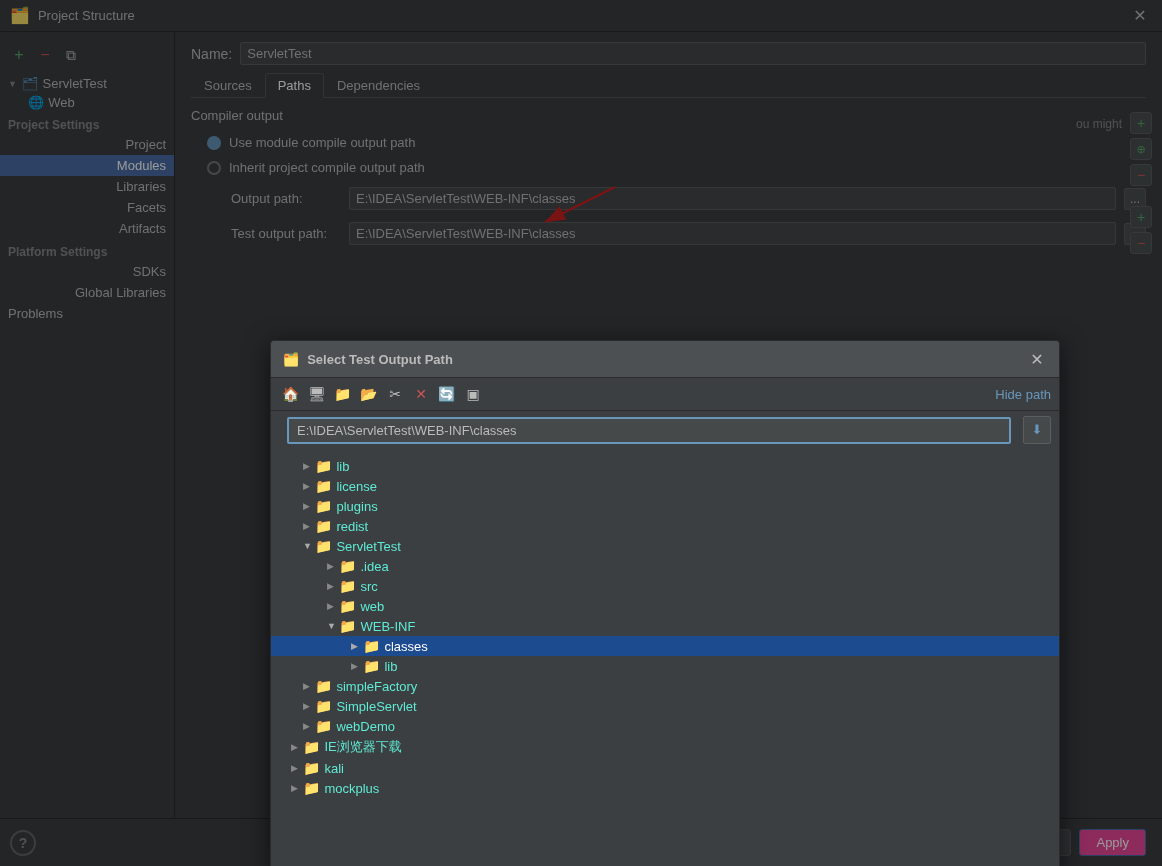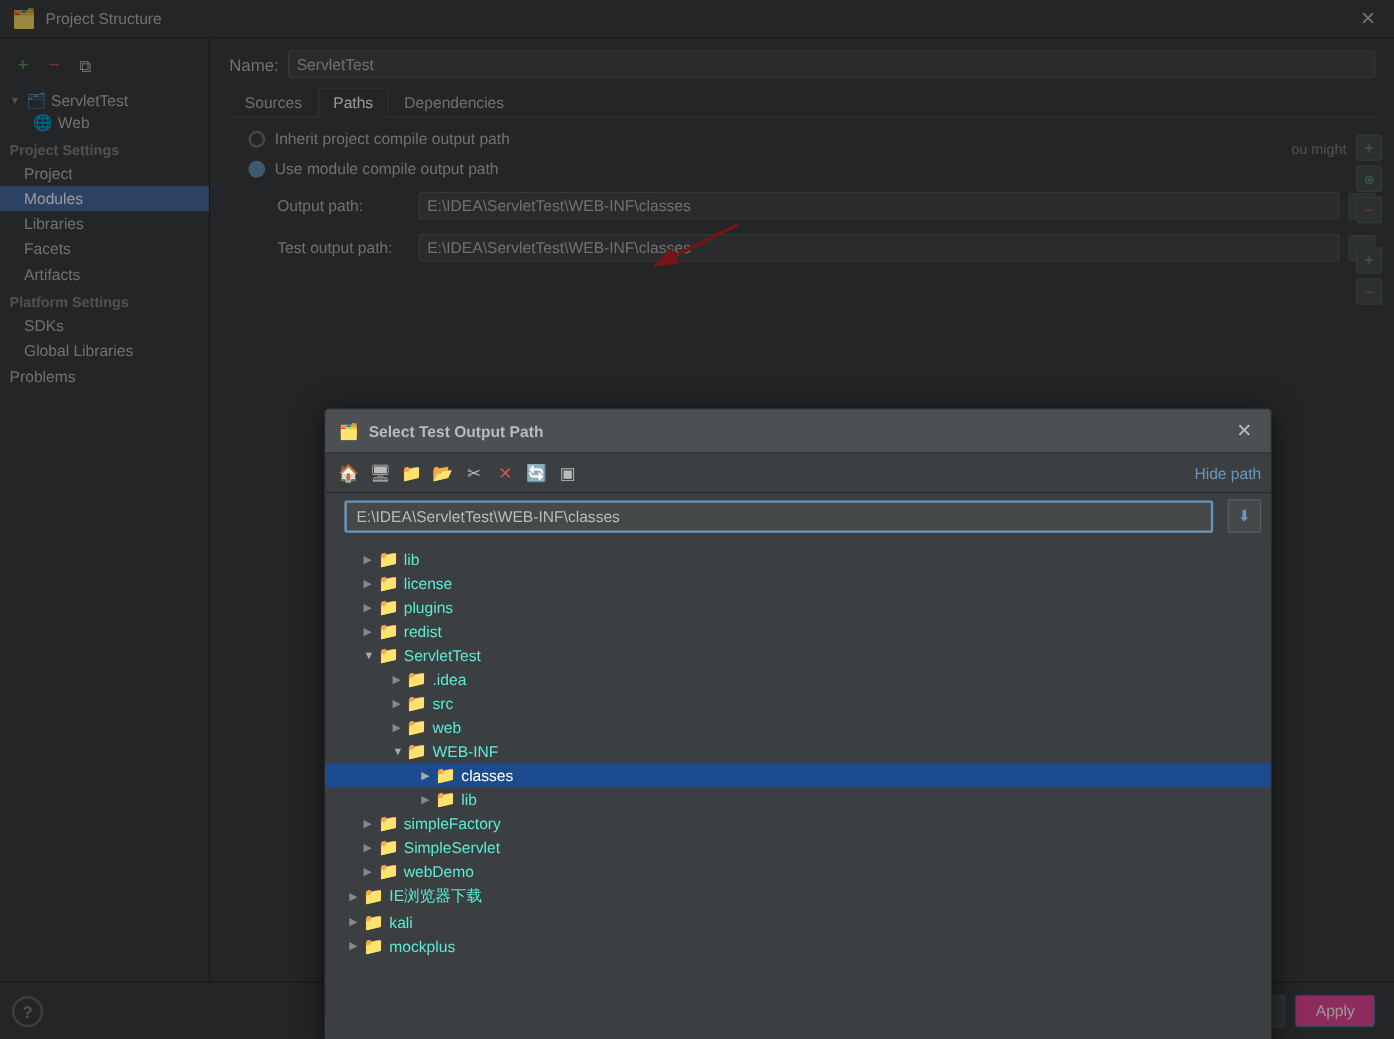--- a/index.html
+++ b/index.html
@@ -97,20 +97,21 @@
       color: #888;
       font-weight: bold;
     }
 
     .sidebar-item-plain {
       display: flex;
       align-items: center;
       padding: 3px 8px 3px 20px;
       cursor: pointer;
       gap: 4px;
+      justify-content: flex-end;
     }
     .sidebar-item-plain.selected { background: #4a6da7; color: #fff; }
 
     .sidebar-bottom {
     }
     .problems-item {
       display: flex;
       align-items: center;
       padding: 3px 8px;
       cursor: pointer;
@@ -507,29 +508,30 @@
       <label class="name-label">Name:</label>
       <input class="name-input" value="ServletTest" style="">
     </div>
 
     <div class="tabs-row">
       <div class="tab">Sources</div>
       <div class="tab active">Paths</div>
       <div class="tab">Dependencies</div>
     </div>
 
+    <div class="section-title">Compiler output</div>
 
     <div class="radio-group">
+      <div class="radio-item">
+        <div class="radio-circle checked"></div>
+        <span class="radio-label">Use module compile output path</span>
+      </div>
       <div class="radio-item">
         <div class="radio-circle"></div>
         <span class="radio-label">Inherit project compile output path</span>
-      </div>
-      <div class="radio-item">
-        <div class="radio-circle checked"></div>
-        <span class="radio-label">Use module compile output path</span>
       </div>
     </div>
 
     <svg class="red-arrow" viewBox="0 0 120 60" xmlns="http://www.w3.org/2000/svg">
       <defs>
         <marker id="arrowhead" markerWidth="8" markerHeight="6" refX="8" refY="3" orient="auto">
           <polygon points="0 0, 8 3, 0 6" fill="#cc2222"></polygon>
         </marker>
       </defs>
       <path d="M 100 10 L 30 45" stroke="#cc2222" stroke-width="2.5" fill="none" marker-end="url(#arrowhead)"></path>

